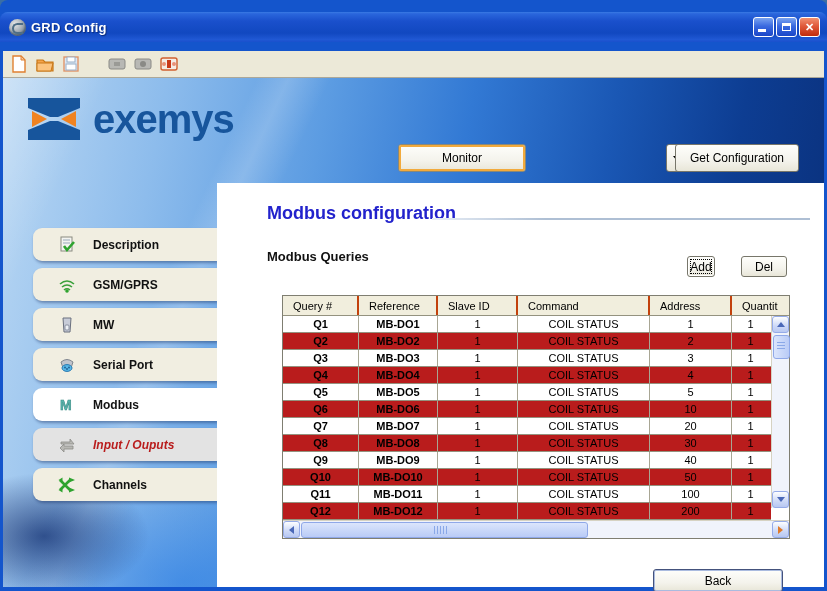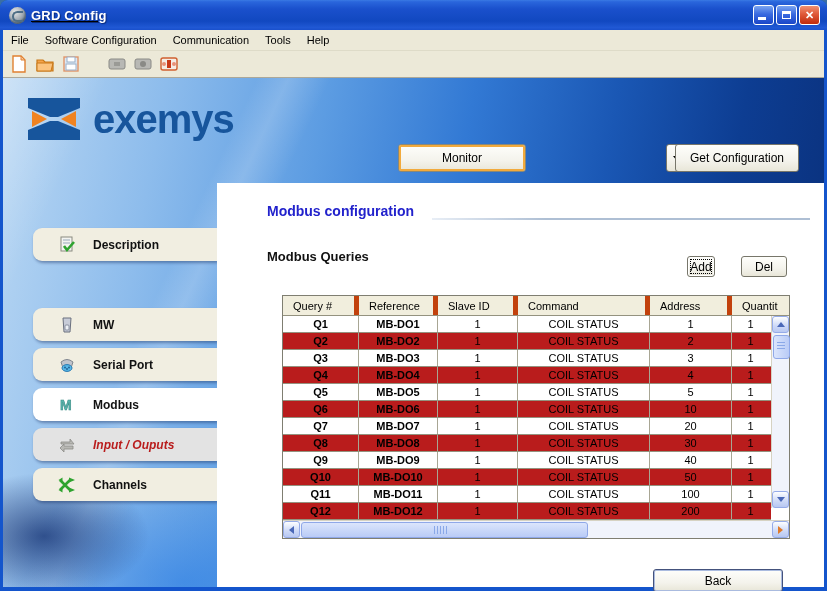--- a/index.html
+++ b/index.html
@@ -1,21 +1,21 @@
 <!DOCTYPE html>
 <html><head>
 <meta charset="utf-8">
 <style>
   html,body{margin:0;padding:0;background:#3a6ea5;font-family:"Liberation Sans",sans-serif;}
   .window{position:relative;width:827px;height:591px;background:#1455cc;border-radius:8px 8px 0 0;overflow:hidden;}
 
   
-  .titlebar{position:absolute;left:0;top:0;width:827px;height:30px;
+  .titlebar{position:absolute;left:0;top:12px;width:827px;height:30px;
     background:linear-gradient(180deg,#3a7ae4 0%,#2a66dc 6%,#1a50cc 30%,#1148c0 70%,#2058d4 92%,#1a50cc 100%);
-    border-radius:8px 8px 0 0;display:flex;align-items:center;text-decoration:underline;}
+    border-radius:8px 8px 0 0;display:flex;align-items:center;}
   .app-icon{width:17px;height:17px;margin:0 5px 0 9px;border-radius:50%;
     background:radial-gradient(circle at 35% 30%,#e8e8e8,#9aa4ae 55%,#6a7680);
     box-shadow:inset -1px -2px 2px rgba(40,60,80,.6);position:relative;}
   .app-icon::after{content:"";position:absolute;left:3px;top:4px;width:9px;height:7px;
     border:2px solid #4f6e86;border-right:none;border-radius:6px 0 0 6px;}
   .title-text{color:#fff;font-weight:bold;font-size:13px;text-shadow:1px 1px 1px #0a2a7a;letter-spacing:.2px;}
   .win-controls{position:absolute;right:7px;top:5px;display:flex;gap:2px;}
   .win-btn{width:21px;height:20px;border-radius:3px;border:1px solid #fff;
     background:linear-gradient(180deg,#7aa4f0 0%,#3a6ae0 45%,#1a46c8 100%);
     color:#fff;font-size:11px;line-height:18px;text-align:center;box-sizing:border-box;position:relative;}
@@ -58,32 +58,32 @@
   
   .side-item{position:absolute;left:30px;width:184px;height:33px;background:#f1eee1;
     border-radius:9px 0 0 9px;display:flex;align-items:center;
     box-shadow:1px 2px 3px rgba(15,35,85,.4);font-weight:bold;font-size:12px;color:#111;}
   .side-item .icon{width:20px;height:20px;margin:0 16px 0 24px;display:flex;align-items:center;justify-content:center;}
   .side-item.selected{background:#ffffff;}
   .side-item.disabled{background:#e3e3e3;color:#b91c1c;font-style:italic;}
 
   
   .panel{position:absolute;left:214px;top:105px;width:607px;height:404px;background:#ffffff;}
-  .page-title{position:absolute;left:50px;top:20px;font-size:14px;font-weight:bold;color:#2222cc;}
+  .page-title{position:absolute;left:50px;top:20px;font-size:18px;font-weight:bold;color:#2222cc;}
   .title-rule{position:absolute;left:215px;top:35px;width:378px;height:2px;
     background:linear-gradient(90deg,#e8eef6,#aebfd4 30%,#aebfd4);}
   .section-title{position:absolute;left:50px;top:66px;font-size:13px;font-weight:bold;color:#111;}
   .btn-add{position:absolute;left:470px;top:73px;width:28px;height:21px;box-shadow:inset 0 0 0 1px #fff;outline:1px dotted #000;outline-offset:-4px;}
   .btn-del{position:absolute;left:524px;top:73px;width:46px;height:21px;}
   .btn-back{position:absolute;left:436px;top:386px;width:130px;height:23px;border-color:#44527c;box-shadow:inset 0 0 0 1px #aabbdf;}
 
   
   .table-wrap{position:absolute;left:65px;top:112px;width:506px;border:1px solid #7f7e71;background:#fff;box-sizing:content-box;}
   .t-head{display:flex;height:19px;background:#f1eedd;border-bottom:1px solid #94927f;font-size:11px;color:#000;}
-  .t-head .cell{display:flex;align-items:center;padding-left:10px;box-sizing:border-box;border-right:5px solid #c2410c;overflow:hidden;white-space:nowrap;}
+  .t-head .cell{display:flex;align-items:center;padding-left:10px;box-sizing:border-box;border-right:2px solid #c2410c;overflow:hidden;white-space:nowrap;}
   .t-body-zone{display:flex;}
   .t-rows{width:489px;}
   .t-row{display:flex;height:16px;font-size:11px;border-bottom:1px solid #94927f;background:#fff;}
   .t-row.alt{background:#b91c1c;}
   .t-row .cell{display:flex;align-items:center;justify-content:center;box-sizing:border-box;border-right:1px solid #a8a694;overflow:hidden;white-space:nowrap;}
   .t-row .cell.b{font-weight:bold;}
   .c0{width:76px;} .c1{width:79px;} .c2{width:80px;} .c3{width:132px;} .c4{width:82px;} .c5{flex:1;border-right:none !important;justify-content:flex-end;padding-right:2px;}
   .t-head .c5{justify-content:flex-start;}
 
   
@@ -116,27 +116,20 @@
       <div class="win-btn">
           <span class="glyph-min"></span>
         </div>
       <div class="win-btn">
           <span class="glyph-max"></span>
         </div>
       <div class="win-btn close">✕</div>
     </div>
   </div>
 
-  <div class="menubar">
-    <span class="menu-item">File</span>
-    <span class="menu-item">Software Configuration</span>
-    <span class="menu-item">Communication</span>
-    <span class="menu-item">Tools</span>
-    <span class="menu-item">Help</span>
-  </div>
 
   <div class="toolbar">
     <svg class="tb-icon" viewBox="0 0 20 20">
       <path d="M4 2 h8 l4 4 v12 h-12 z" fill="#fff" stroke="#e08030" stroke-width="1.4"></path>
       <path d="M12 2 l4 4 h-4 z" fill="#f6c79a" stroke="#e08030" stroke-width="1"></path>
     </svg>
     <svg class="tb-icon" viewBox="0 0 20 20">
       <path d="M2 6 h6 l2 2 h8 v9 h-16 z" fill="#f5a44c" stroke="#c87818" stroke-width="1.2"></path>
       <path d="M2 9 h16 l-2 8 h-14 z" fill="#fbc37e" stroke="#c87818" stroke-width="1"></path>
     </svg>
@@ -183,20 +176,31 @@
     <div class="side-item" style="top:150px">
       <span class="icon">
         <svg width="18" height="18" viewBox="0 0 18 18">
             <rect x="3" y="1" width="11" height="14" fill="#f4f4f0" stroke="#8a8a80"></rect>
             <line x1="5" y1="4" x2="12" y2="4" stroke="#9ab" stroke-width="1"></line>
             <line x1="5" y1="7" x2="12" y2="7" stroke="#9ab" stroke-width="1"></line>
             <path d="M6 10 l3 4 l7 -8" fill="none" stroke="#2fa32f" stroke-width="2.6"></path>
           </svg>
       </span>
       <span>Description</span>
+    </div>
+    <div class="side-item" style="top:190px">
+      <span class="icon">
+        <svg width="18" height="18" viewBox="0 0 18 18">
+            <path d="M2 8 q7 -6 14 0" fill="none" stroke="#3aa03a" stroke-width="1.6"></path>
+            <path d="M4 11 q5 -4 10 0" fill="none" stroke="#3aa03a" stroke-width="1.6"></path>
+            <path d="M6 14 q3 -2.4 6 0" fill="none" stroke="#3aa03a" stroke-width="1.6"></path>
+            <circle cx="9" cy="15" r="1.8" fill="#2fa32f"></circle>
+          </svg>
+      </span>
+      <span>GSM/GPRS</span>
     </div>
     <div class="side-item" style="top:230px">
       <span class="icon">
         <svg width="18" height="18" viewBox="0 0 18 18">
             <path d="M5 2 h8 l-1 14 h-6 z" fill="#c8ccd8" stroke="#6a707e"></path>
             <rect x="7" y="9" width="4" height="5" rx="1" fill="#eef1f6" stroke="#8a90a0"></rect>
           </svg>
       </span>
       <span>MW</span>
     </div>

